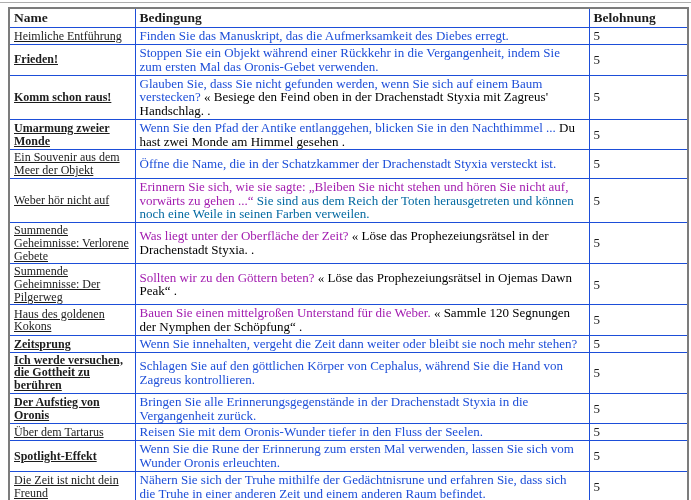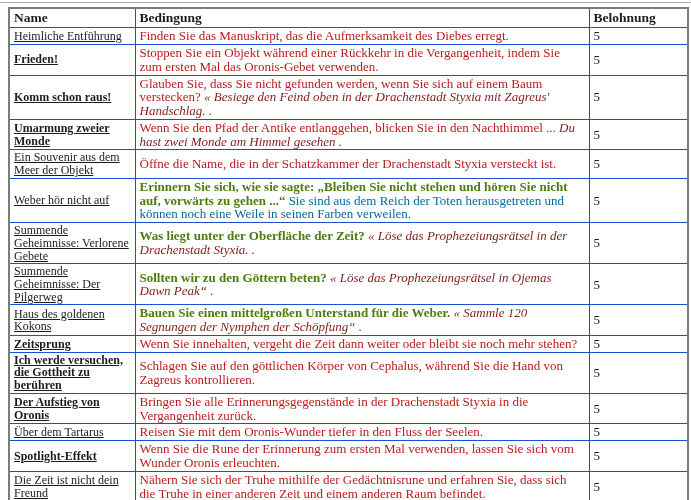--- a/index.html
+++ b/index.html
@@ -37,23 +37,23 @@
     padding: 1px 4px;
     overflow: hidden;
   }
   table.ach th {
     font-weight: bold;
     font-size: 13.5px;
     padding: 2px 4px;
   }
   td.name-cell { font-size: 12px; text-decoration: underline; }
   td.name-cell.bold { font-weight: bold; }
-  .seg-normal { color: #b91c1c; }
-  .seg-bold   { color: #4d7c0f; font-weight: bold; }
-  .seg-quote  { color: #7f1d1d; font-style: italic; }
+  .seg-normal { color: #1d4ed8; }
+  .seg-bold   { color: #a21caf; font-weight: normal; }
+  .seg-quote  { color: #000000; }
   .seg-gray   { color: #0369a1; }
   td.reward-cell { font-size: 13px; }
 </style>
 </head>
 <body>
 
 <div class="page">
   <div class="top-rule"></div>
 
   <table class="ach">

